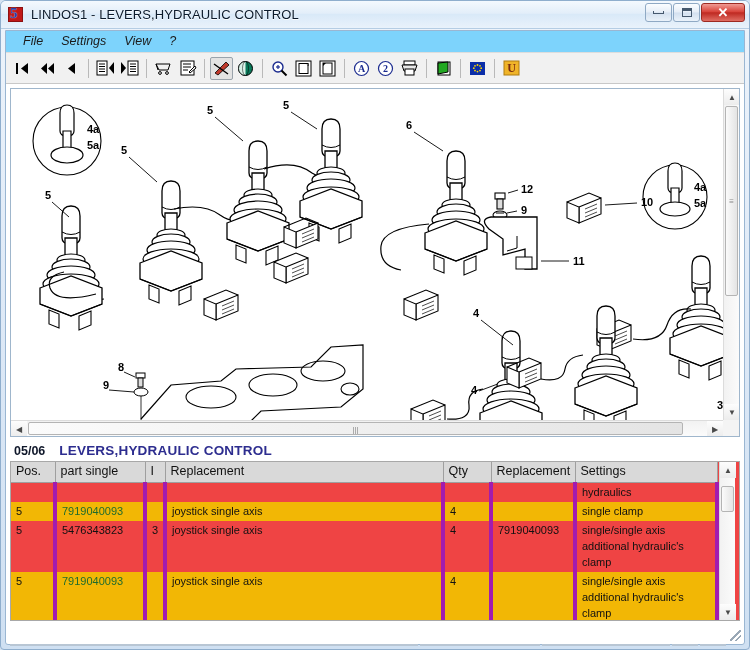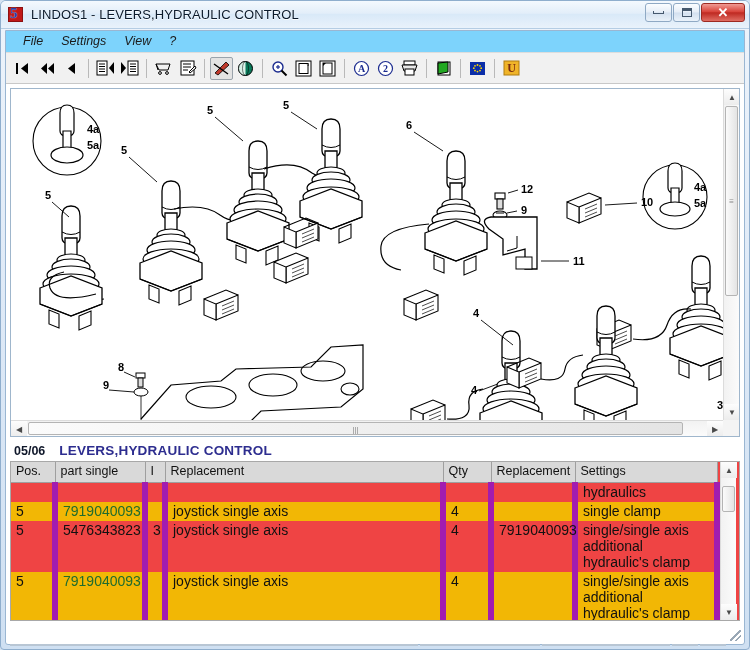--- a/index.html
+++ b/index.html
@@ -138,22 +138,22 @@
     flex: 1 1 auto; border: 1px solid #a8a8a8; background: #ef4444;
     display: flex; min-height: 0; overflow: hidden;
   }
   table.parts { border-collapse: collapse; width: 706px; table-layout: fixed; }
   table.parts th {
     background: #d9d9d9; font-weight: normal; font-size: 12.5px; color: #111;
     text-align: left; padding: 2px 5px 3px 5px; border-right: 1px solid #9f9f9f;
     border-bottom: 1px solid #9f9f9f; height: 20px; white-space: nowrap;
   }
   table.parts td {
-    font-size: 14px; color: #111; padding: 1px 5px 2px 5px;
-    border-right: 6px solid #a21caf; vertical-align: top; line-height: 16px;
+    font-size: 11px; color: #111; padding: 1px 5px 2px 5px;
+    border-right: 4px solid #a21caf; vertical-align: top; line-height: 16px;
   }
   tr.hl td { background: #f2b705; }
   tr.hl td.pn { color: #1f6b2e; }
   td.pn { color: #1f6b2e; }
   td.idx { color: #1b2b8f; }
   .tbl-vscroll {
     width: 16px; flex: 0 0 16px; position: relative;
     background: linear-gradient(90deg,#f2f2f2,#fbfbfb); border-left: 1px solid #dcdcdc;
   }
 

